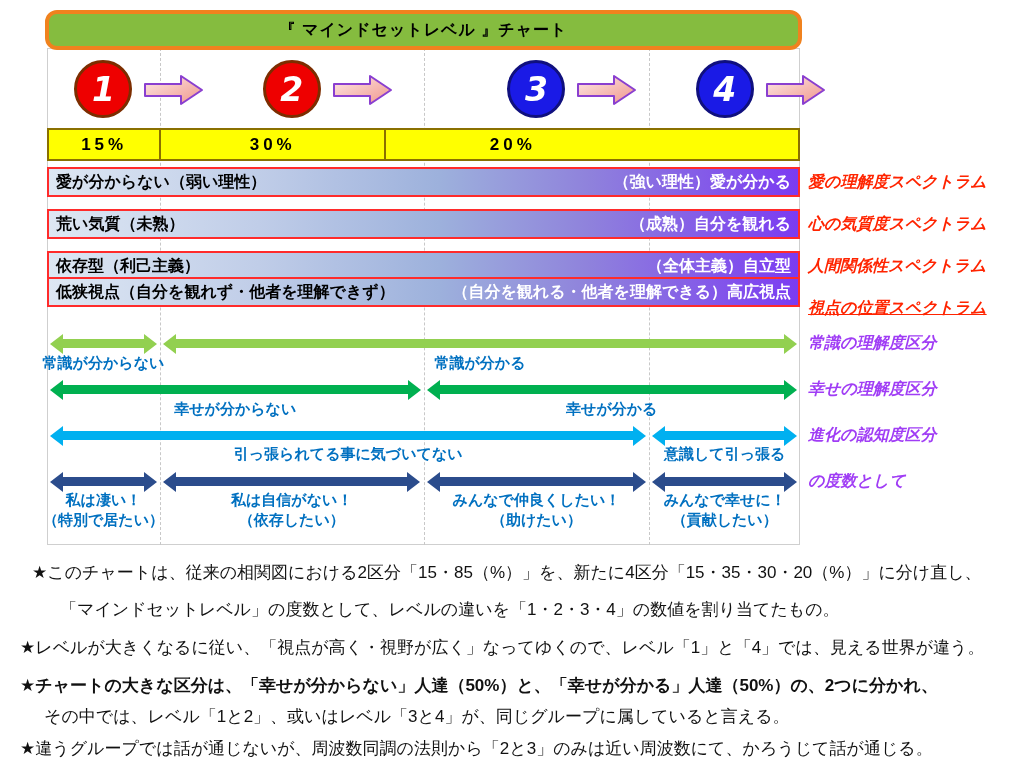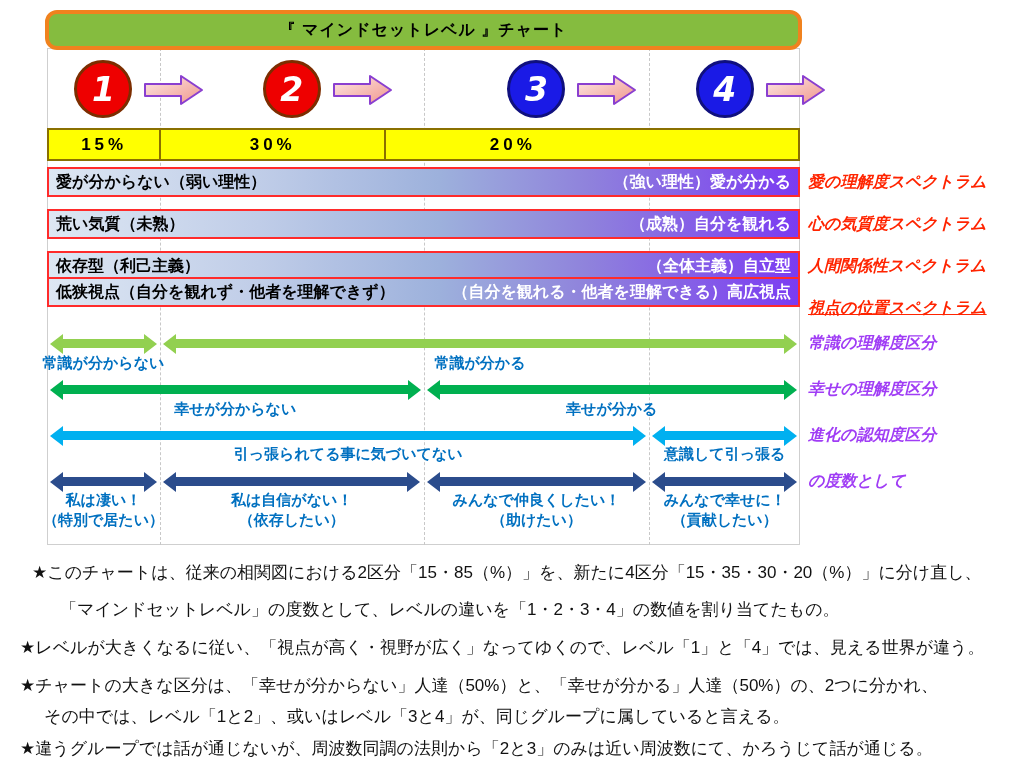--- a/index.html
+++ b/index.html
@@ -201,18 +201,18 @@
       <div class="dlabel" style="left: 724.7px; top: 490px;">
         <div>みんなで幸せに！</div>
         <div class="sub">（貢献したい）</div>
       </div>
       <div class="side" style="top: 471px; color: rgb(160, 61, 245);">の度数として</div>
     </div>
   <div id="footnotes-layer">
       <div class="fnote" style="top: 561px; left: 20px; margin-left: 12px;">★このチャートは、従来の相関図における2区分「15・85（%）」を、新たに4区分「15・35・30・20（%）」に分け直し、</div>
       <div class="fnote" style="top: 598px; left: 44px; margin-left: 16px;">「マインドセットレベル」の度数として、レベルの違いを「1・2・3・4」の数値を割り当てたもの。</div>
       <div class="fnote" style="top: 636px; left: 20px;">★レベルが大きくなるに従い、「視点が高く・視野が広く」なってゆくので、レベル「1」と「4」では、見える世界が違う。</div>
-      <div class="fnote" style="top: 674px; left: 20px;">★チャートの大きな区分は、「幸せが分からない」人達（50%）と、「幸せが分かる」人達（50%）の、2つに分かれ、</div>
+      <div class="fnote" style="top: 674px; left: 20px; font-weight: bold;">★チャートの大きな区分は、「幸せが分からない」人達（50%）と、「幸せが分かる」人達（50%）の、2つに分かれ、</div>
       <div class="fnote" style="top: 705px; left: 44px;">その中では、レベル「1と2」、或いはレベル「3と4」が、同じグループに属していると言える。</div>
       <div class="fnote" style="top: 737px; left: 20px;">★違うグループでは話が通じないが、周波数同調の法則から「2と3」のみは近い周波数にて、かろうじて話が通じる。</div>
     </div>
 
 </div>
 
 </body></html>

